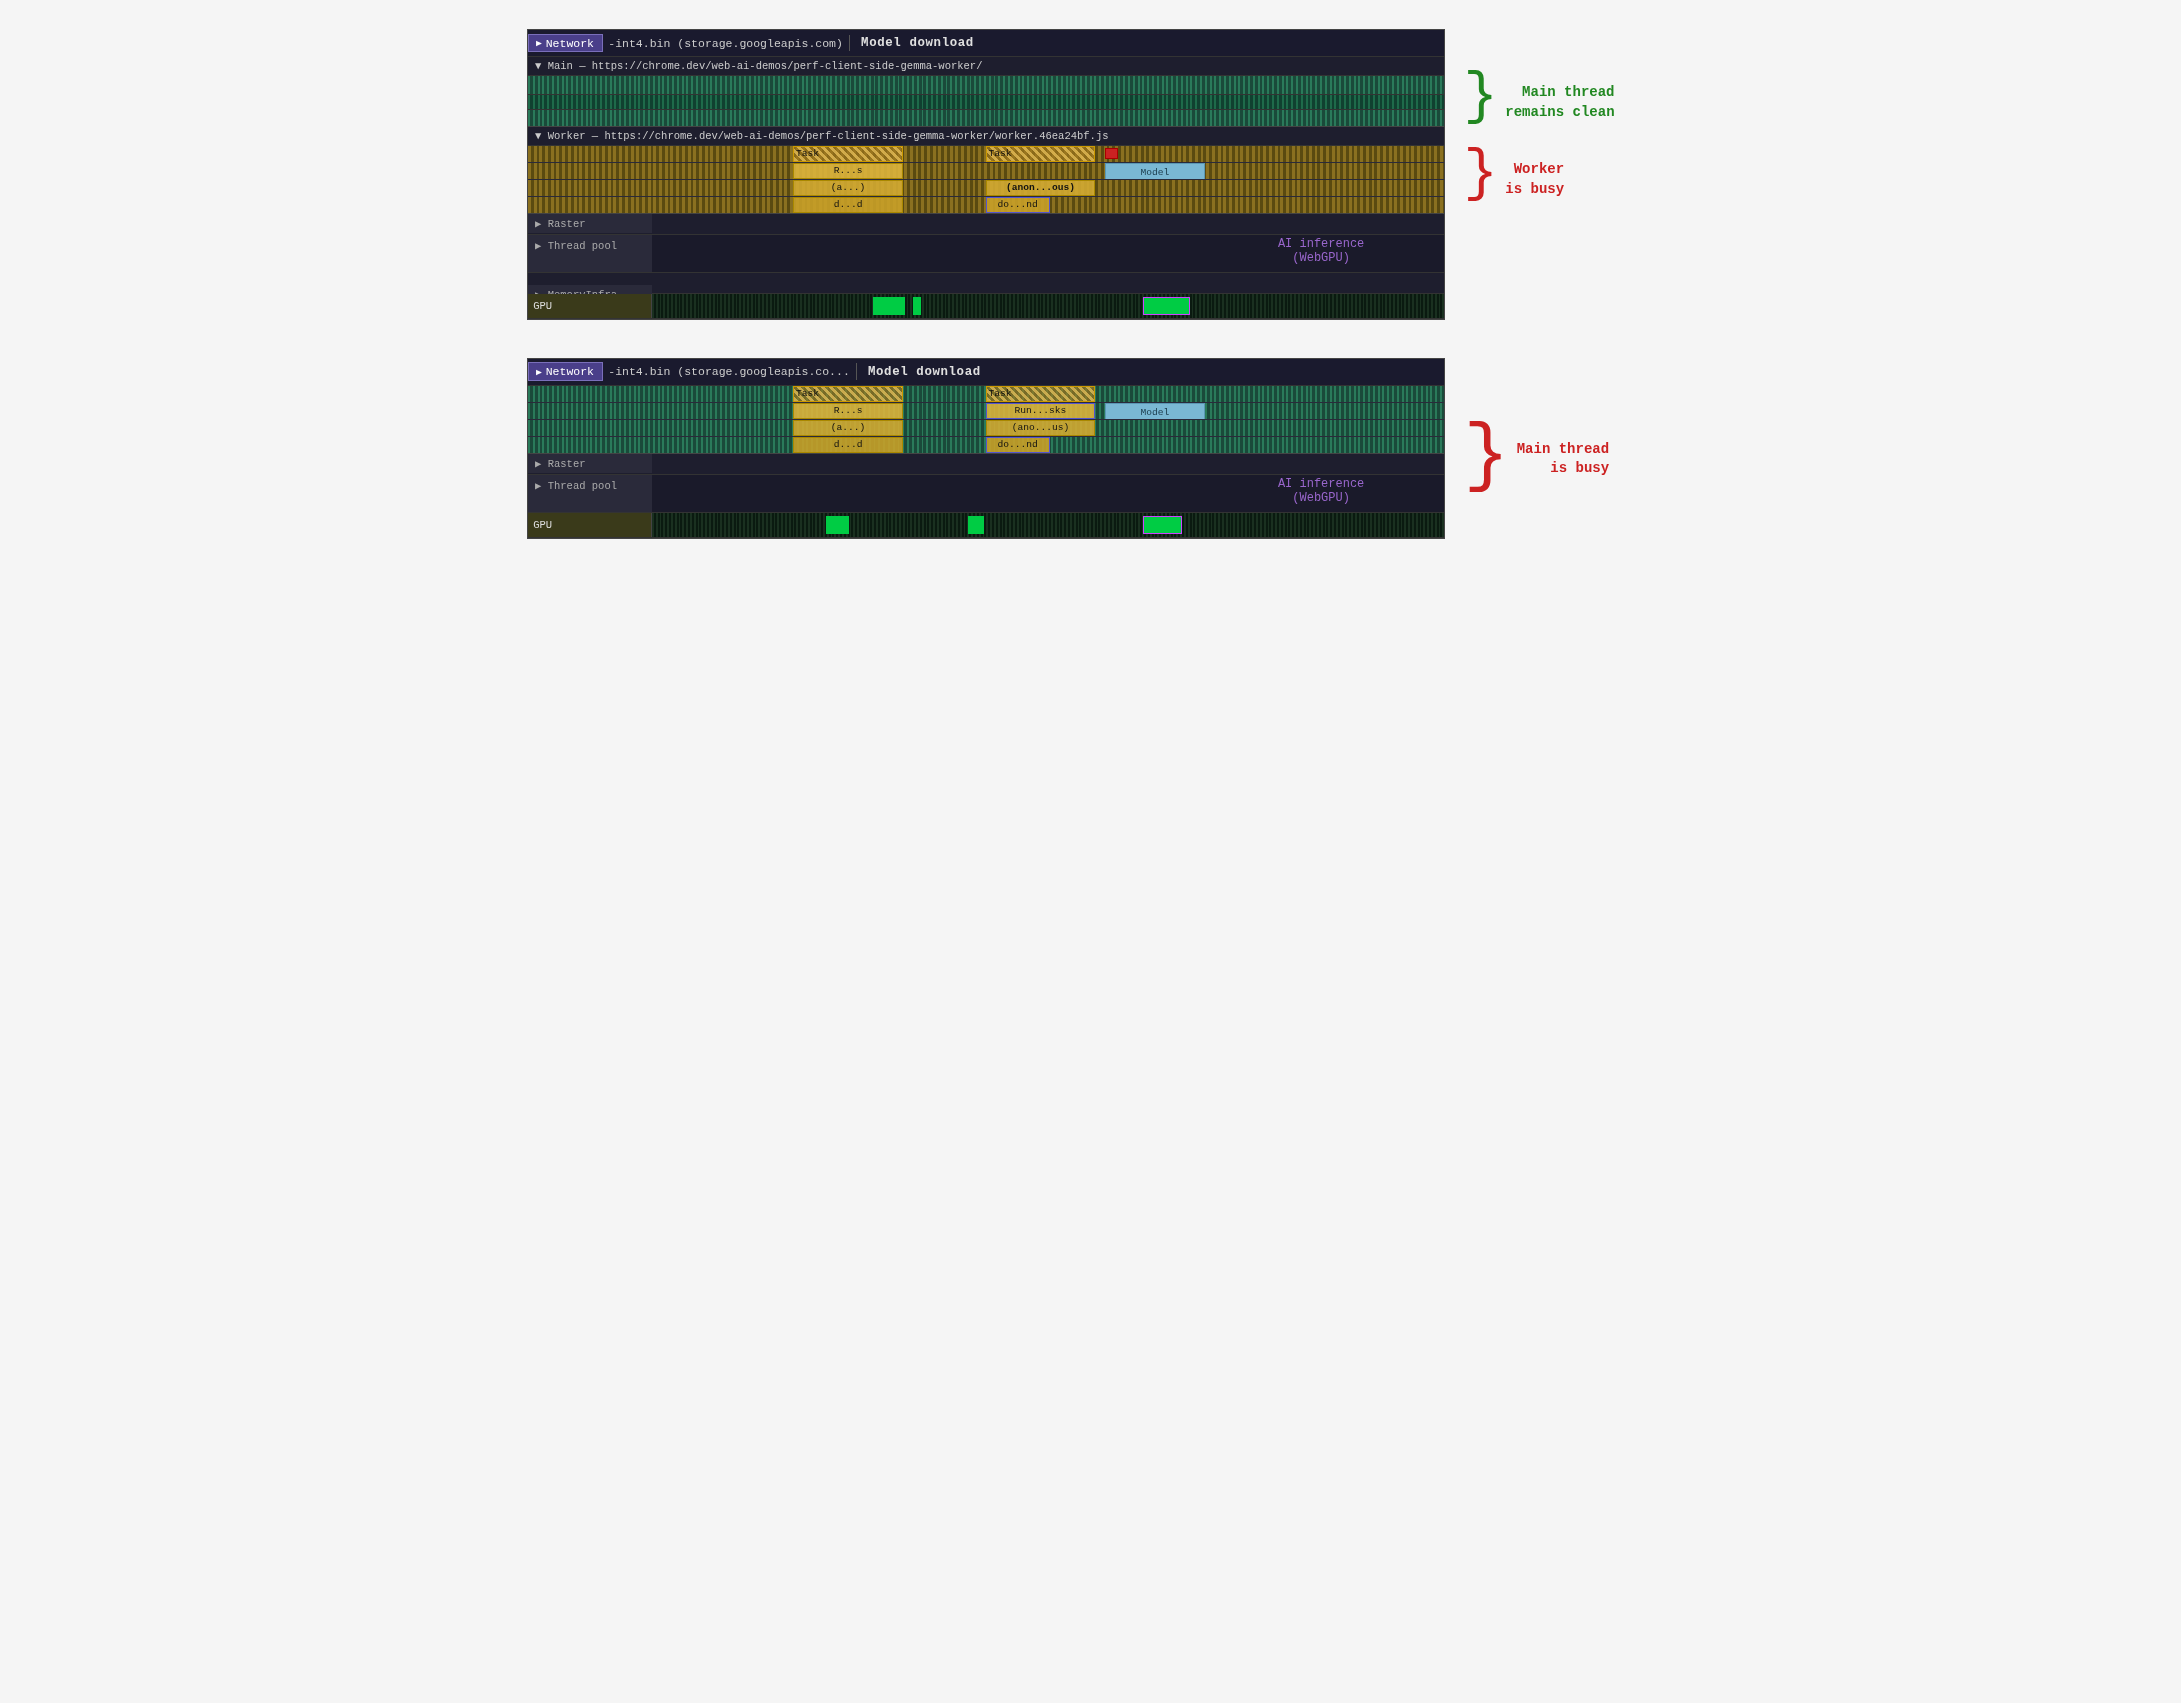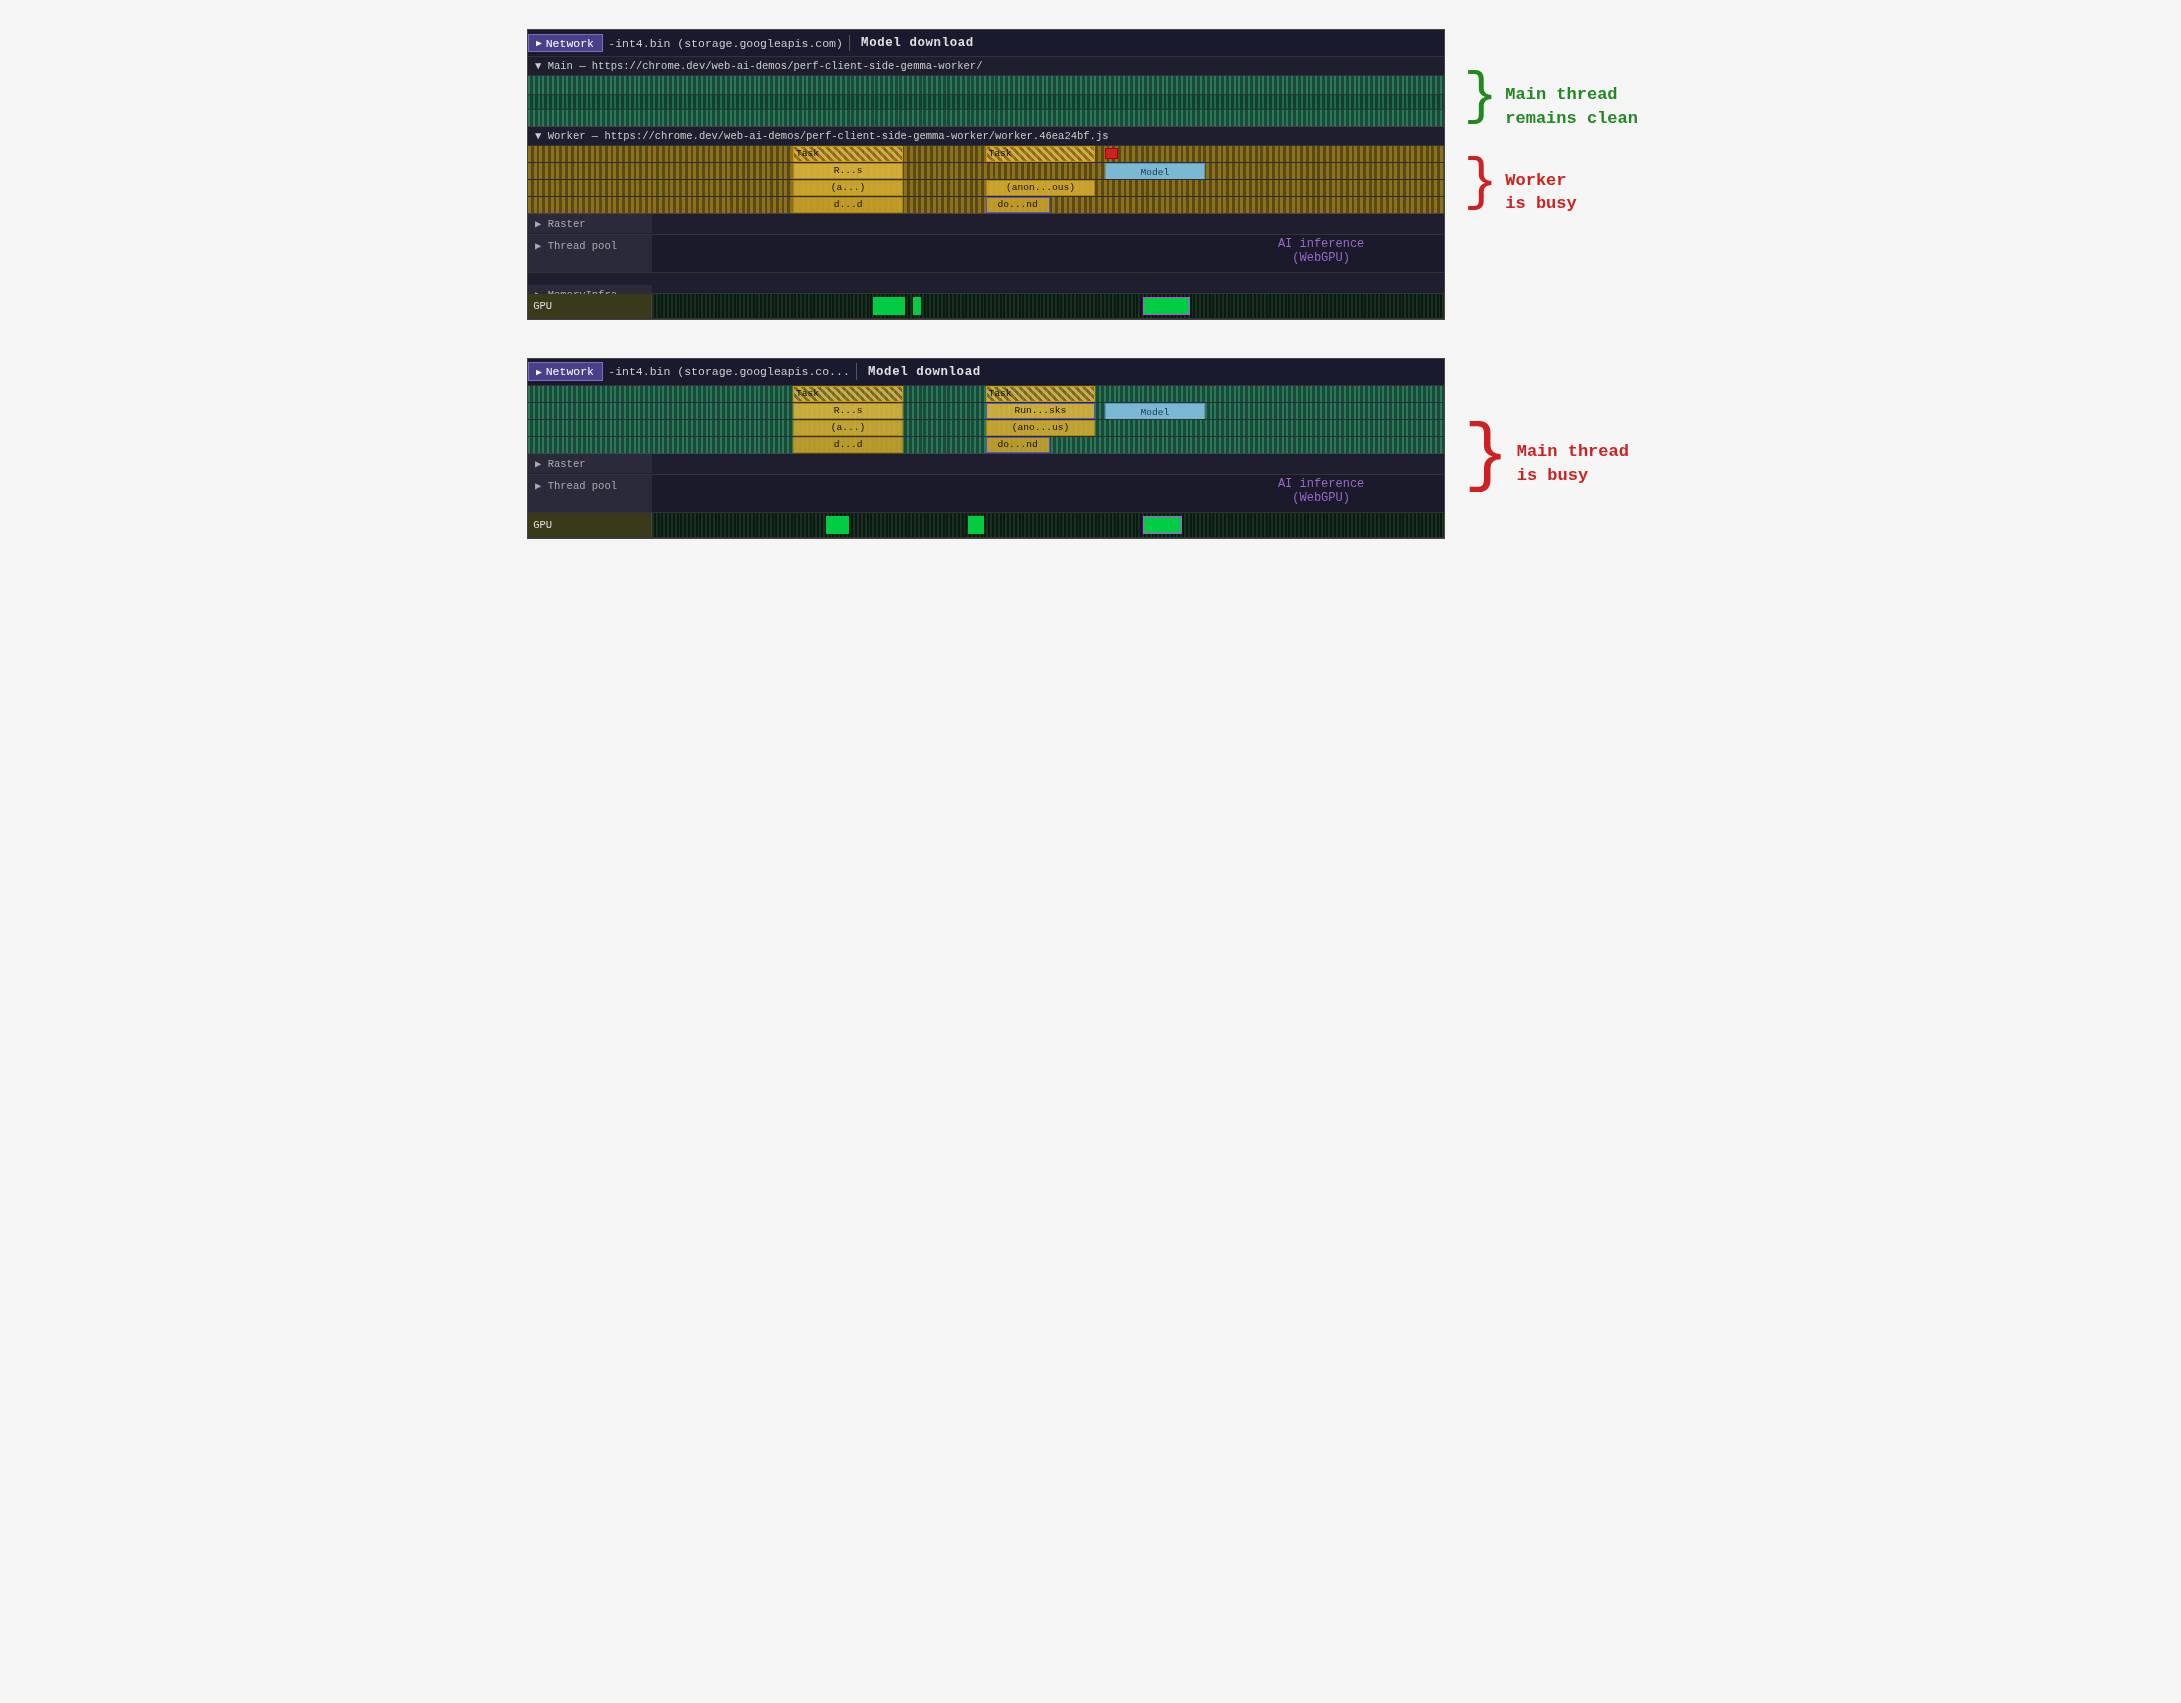--- a/index.html
+++ b/index.html
@@ -99,23 +99,24 @@
     }
 
     .annotation-item {
       display: flex;
       align-items: flex-start;
       gap: 7.6px;
     }
 
     .annotation-text {
       font-family: 'Courier New', Courier, monospace;
-      font-size: 17px;
+      font-size: 14px;
       font-weight: bold;
       line-height: 1.4;
+      text-align: right;
     }
     .annotation-text.green { color: #228822; }
     .annotation-text.red { color: #cc2222; }
 
     
     .ai-inference-label {
       position: absolute;
       color: #9966cc;
       font-size: 12px;
       font-family: 'Courier New', Courier, monospace;
@@ -192,21 +193,21 @@
       <div style="position:absolute; left:63%; width:11%; height:200%; top:0; background:#7ab8d4; border:1px solid #5a98b4; display:flex; align-items:center; justify-content:center; z-index:5;">
         <span style="font-size:9.6px; color:#1a3a4a; text-align:center; line-height:1.2;">Model<br>preparation</span>
       </div>
     </div>
 
     <div style="height:17px; border-bottom:1px solid #2a2a3a; position:relative; overflow:hidden;">
       <div style="position:absolute; left:0; right:0; top:0; bottom:0; background: repeating-linear-gradient(90deg, #8a7020 0px, #8a7020 2.9px, #5a4a10 2.9px, #5a4a10 5.7px);"></div>
       <div style="position:absolute; left:29%; width:12%; height:100%; background:rgba(210,170,50,0.9); border:1px solid #aa8800; display:flex; align-items:center; justify-content:center;">
         <span style="font-size:9.6px; color:#111;">(a...)</span>
       </div>
-      <div style="position:absolute; left:50%; width:12%; height:100%; background:rgba(210,170,50,0.9); border:1px solid #aa8800; display:flex; align-items:center; justify-content:center;">
+      <div style="position:absolute; left:50%; width:12%; height:100%; background:rgba(210,170,50,0.9); border:1px solid #aa8800; display:flex; align-items:center; justify-content:center;font-weight:bold;">
         <span style="font-size:9.6px; color:#111;">(anon...ous)</span>
       </div>
     </div>
 
     <div style="height:17px; border-bottom:1px solid #444; position:relative; overflow:hidden;">
       <div style="position:absolute; left:0; right:0; top:0; bottom:0; background: repeating-linear-gradient(90deg, #8a7020 0px, #8a7020 2.9px, #5a4a10 2.9px, #5a4a10 5.7px);"></div>
       <div style="position:absolute; left:29%; width:12%; height:100%; background:rgba(200,160,40,0.9); border:1px solid #aa8800; display:flex; align-items:center; justify-content:center;">
         <span style="font-size:9.6px; color:#111;">d...d</span>
       </div>
       <div style="position:absolute; left:50%; width:7%; height:100%; background:rgba(200,160,40,0.9); border:1.9px solid #5555cc; display:flex; align-items:center; justify-content:center;">

